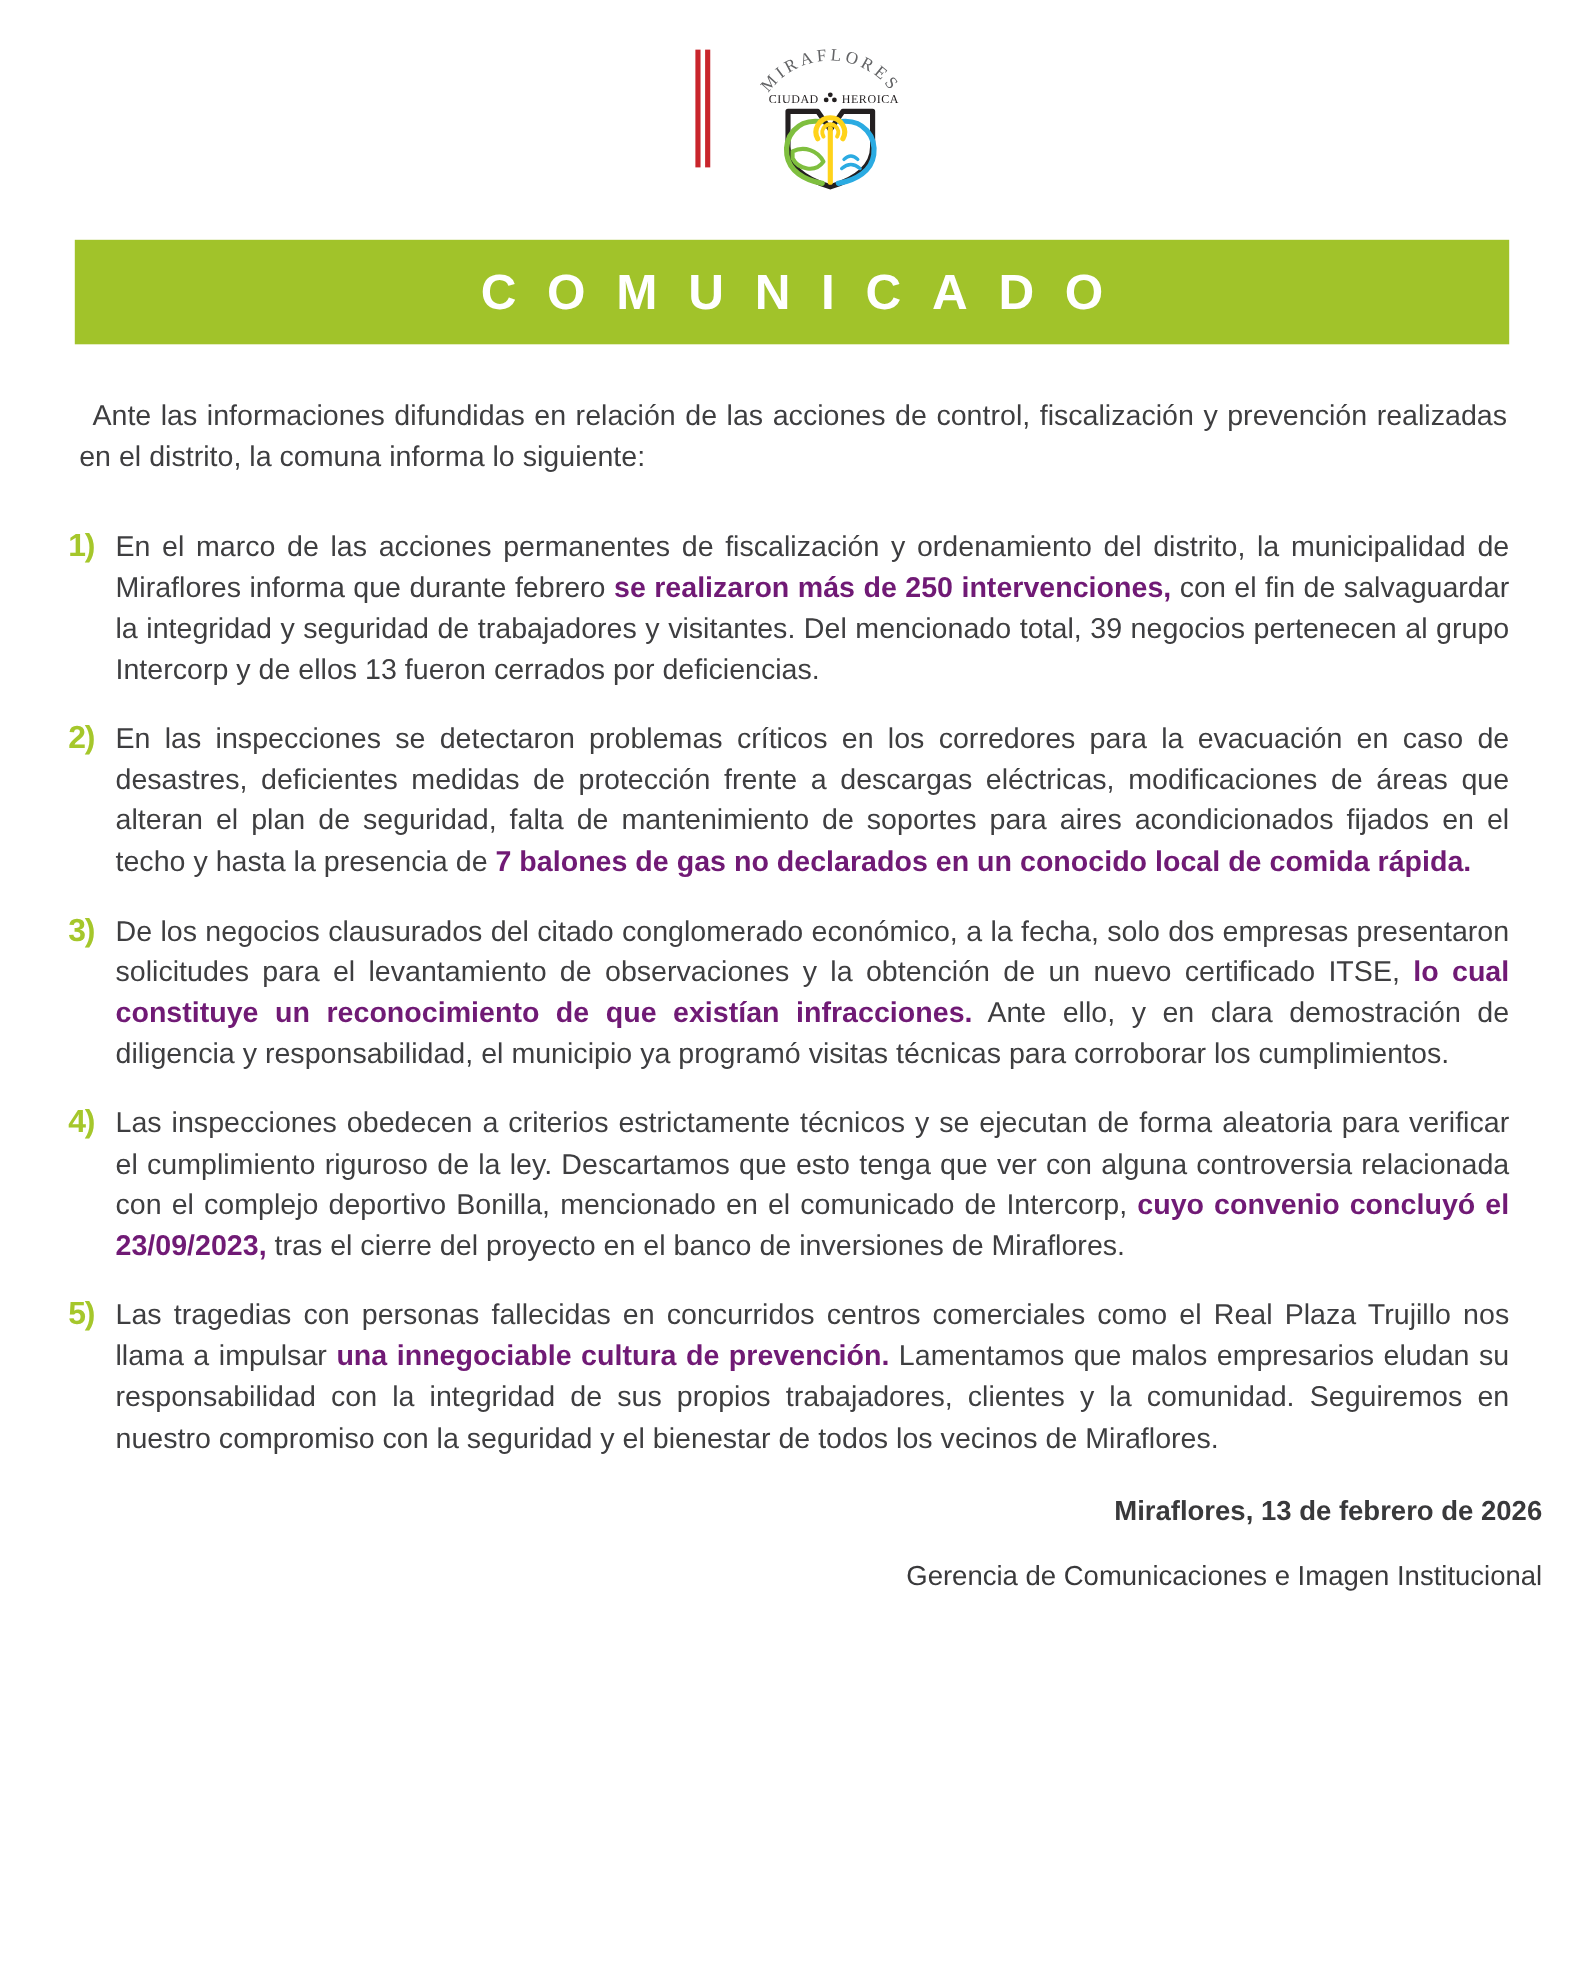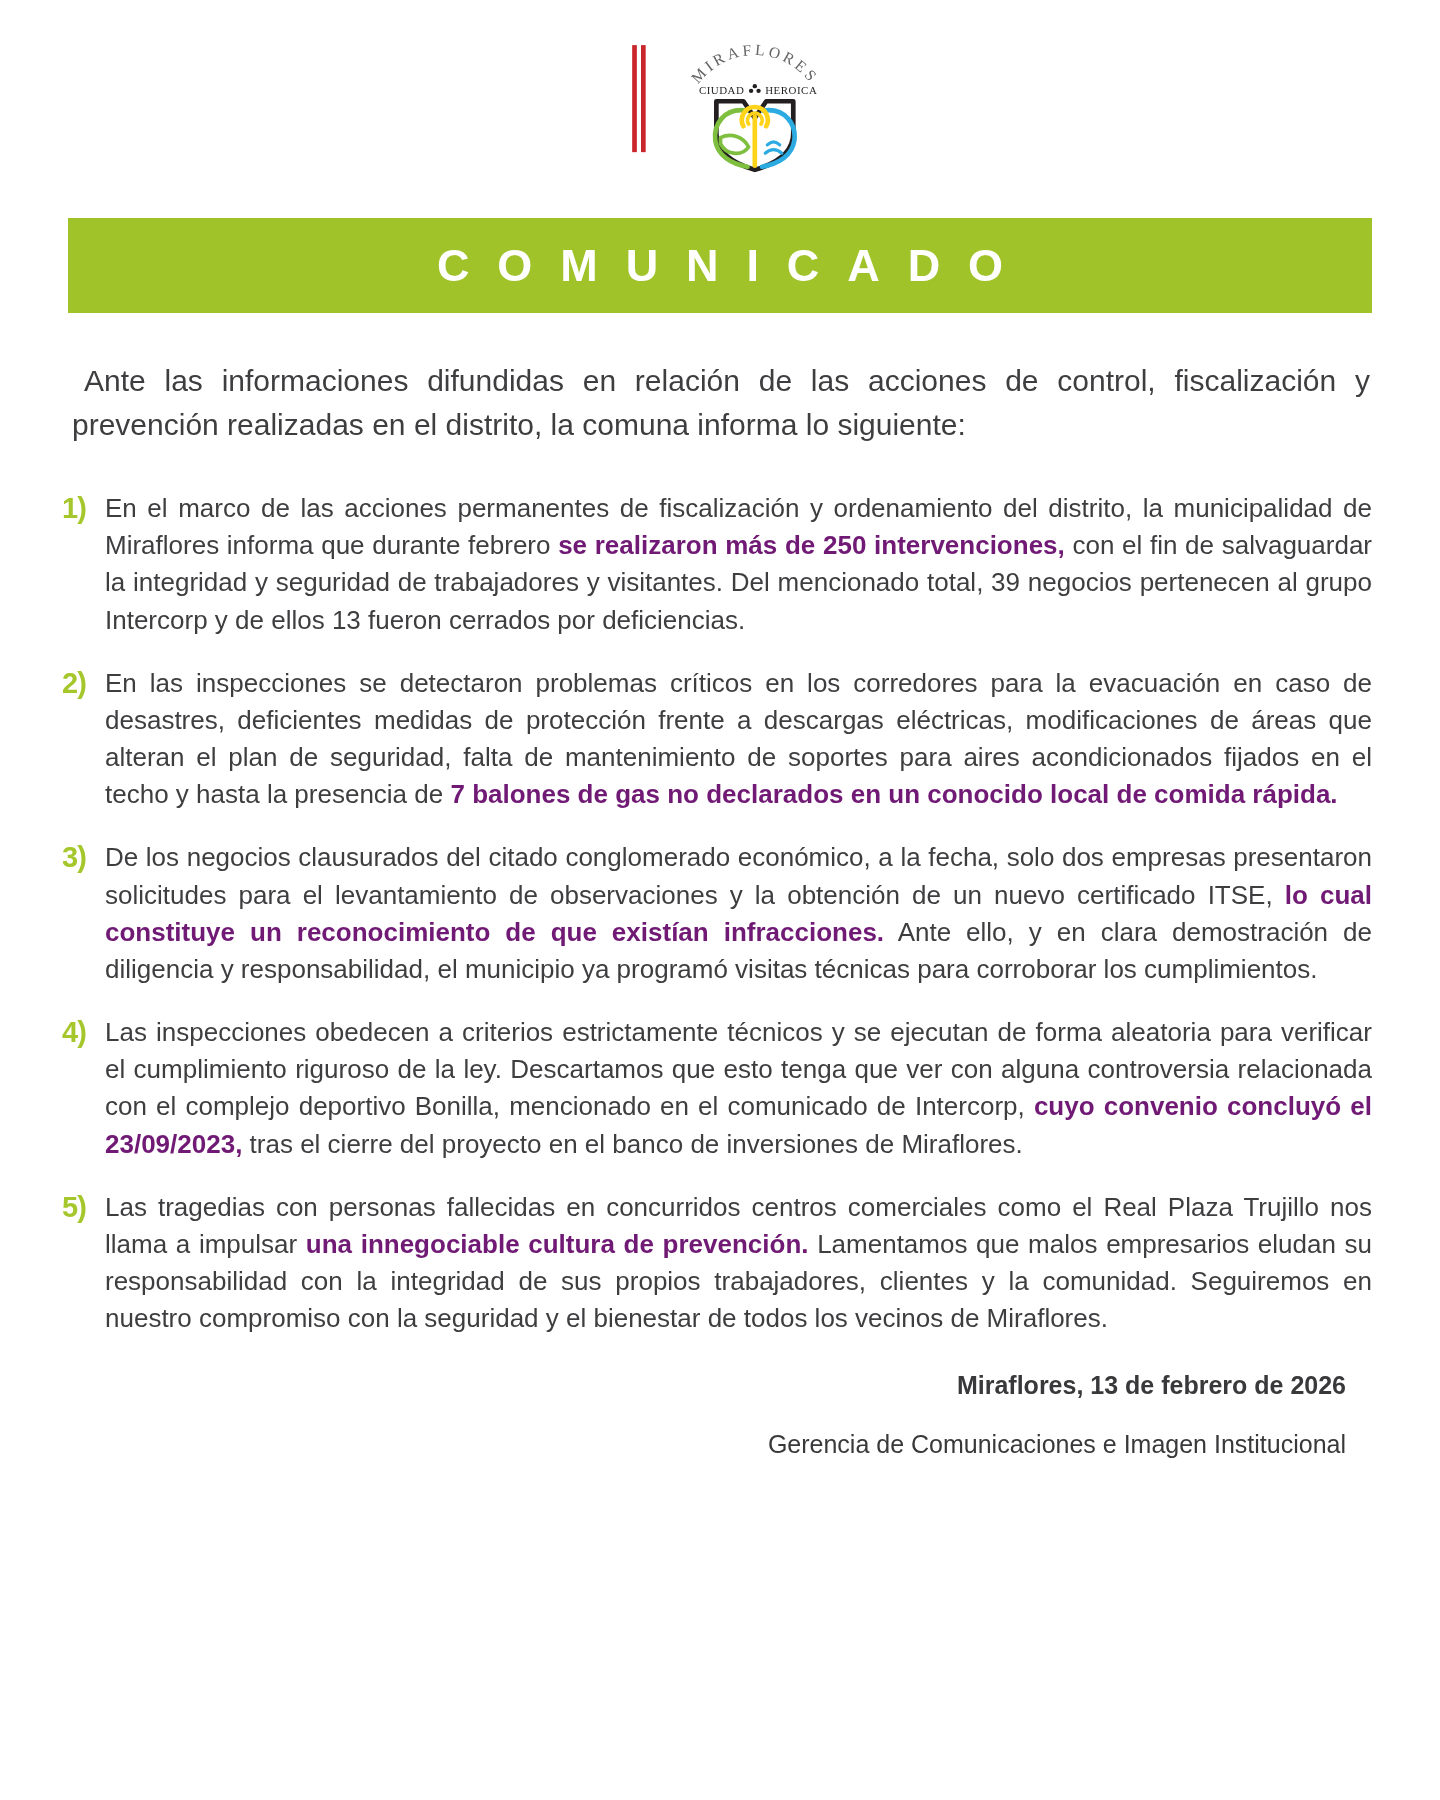--- a/index.html
+++ b/index.html
@@ -26,36 +26,36 @@
     display:flex;align-items:center;justify-content:center;
   }
   .banner-title{
     color:#ffffff;font-size:45px;font-weight:bold;
     letter-spacing:0.62em;padding-left:0.62em;white-space:nowrap;
     font-family:"Liberation Sans",sans-serif;
   }
   
   .intro{
     margin:46px 70px 0 72px;
-    font-size:30px;line-height:1.45;text-align:justify;color:var(--ink);
+    font-size:26px;line-height:1.45;text-align:justify;color:var(--ink);
     text-indent:12px;
   }
   
   .list{margin:44px 68px 0 62px;}
   .item{display:flex;align-items:flex-start;margin-bottom:26px;}
   .num{
     flex:0 0 43px;color:var(--green);font-weight:bold;font-size:29px;
     line-height:1.28;letter-spacing:-1px;
   }
   .itext{
     flex:1;font-size:26px;line-height:1.43;text-align:justify;color:var(--ink);
   }
   .itext b{font-weight:bold;color:#701a75;margin-top:44px;}
   
-  .footer{margin:34px 94px 0 0;text-align:right;}
+  .footer{margin:34px 38px 0 0;text-align:right;}
   .footer-date{font-size:25px;font-weight:bold;color:#39393b;}
   .footer-sign{font-size:25px;font-weight:normal;color:#39393b;margin-top:30px;}
 </style>
 </head>
 <body>
 
 <div class="page">
 
   <div class="logo-row">
     <svg class="logo-svg" width="216" height="132" viewBox="0 0 205 127" aria-hidden="true">

